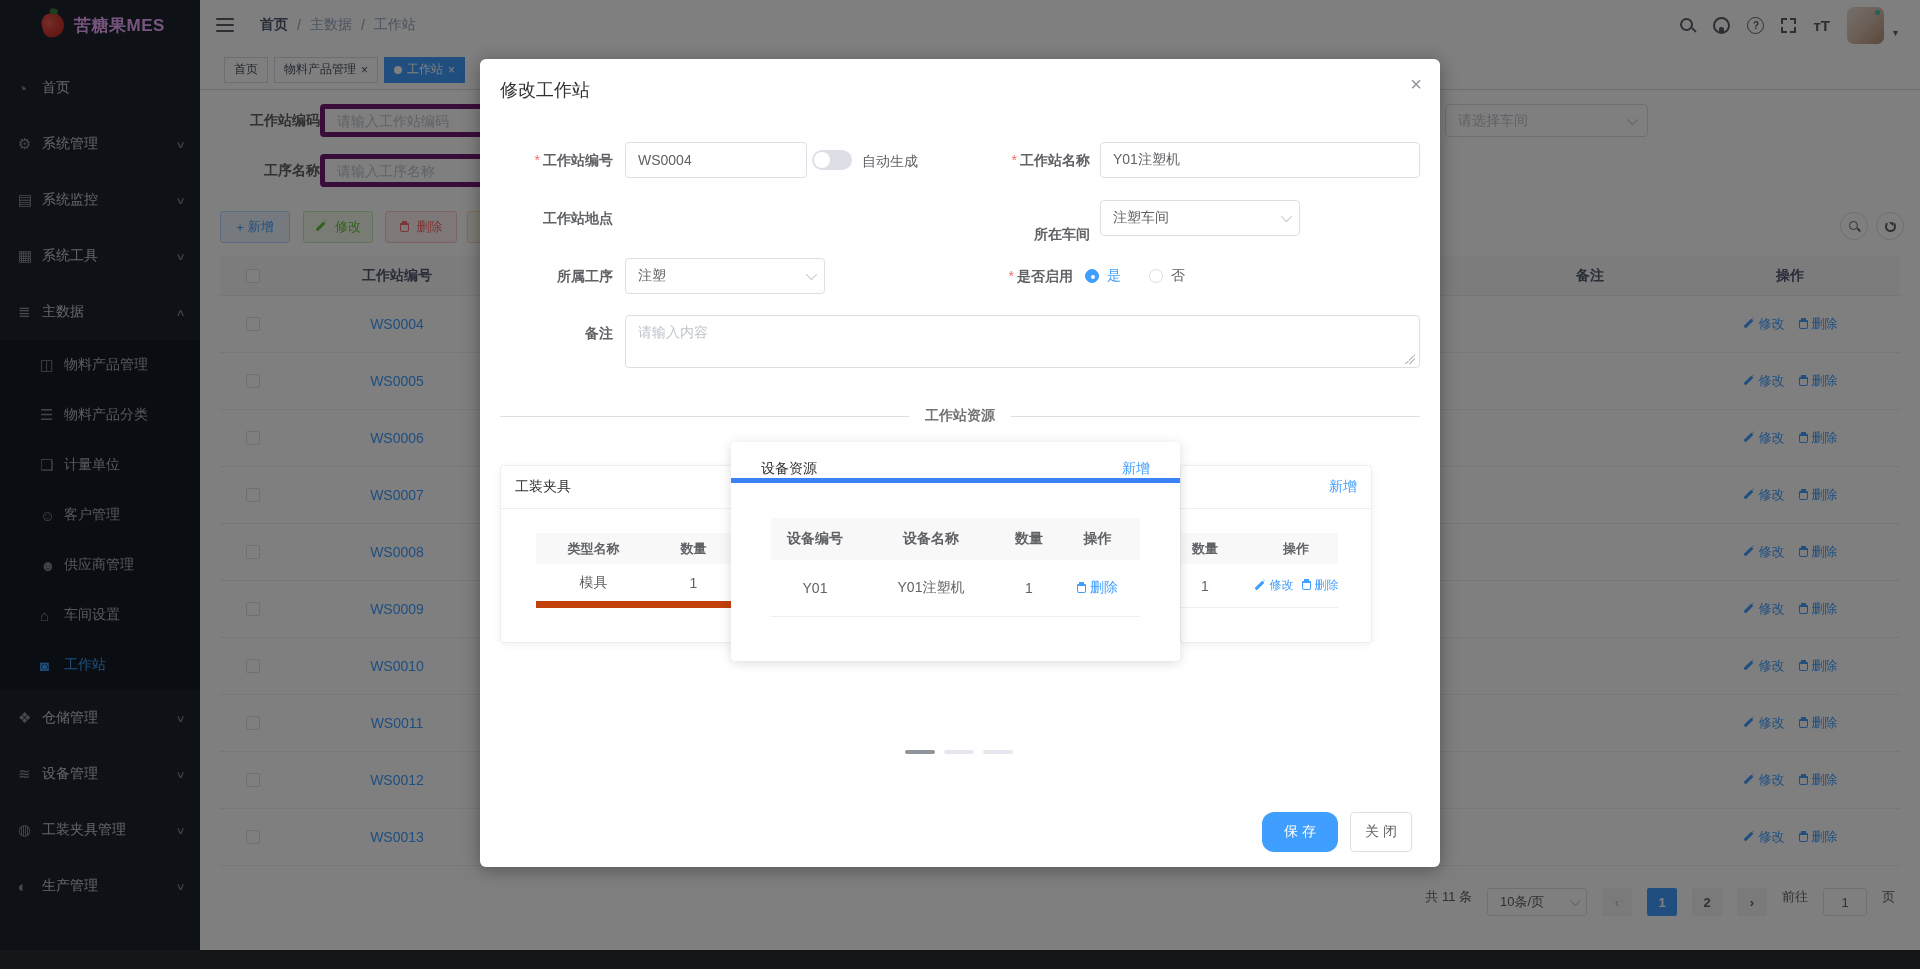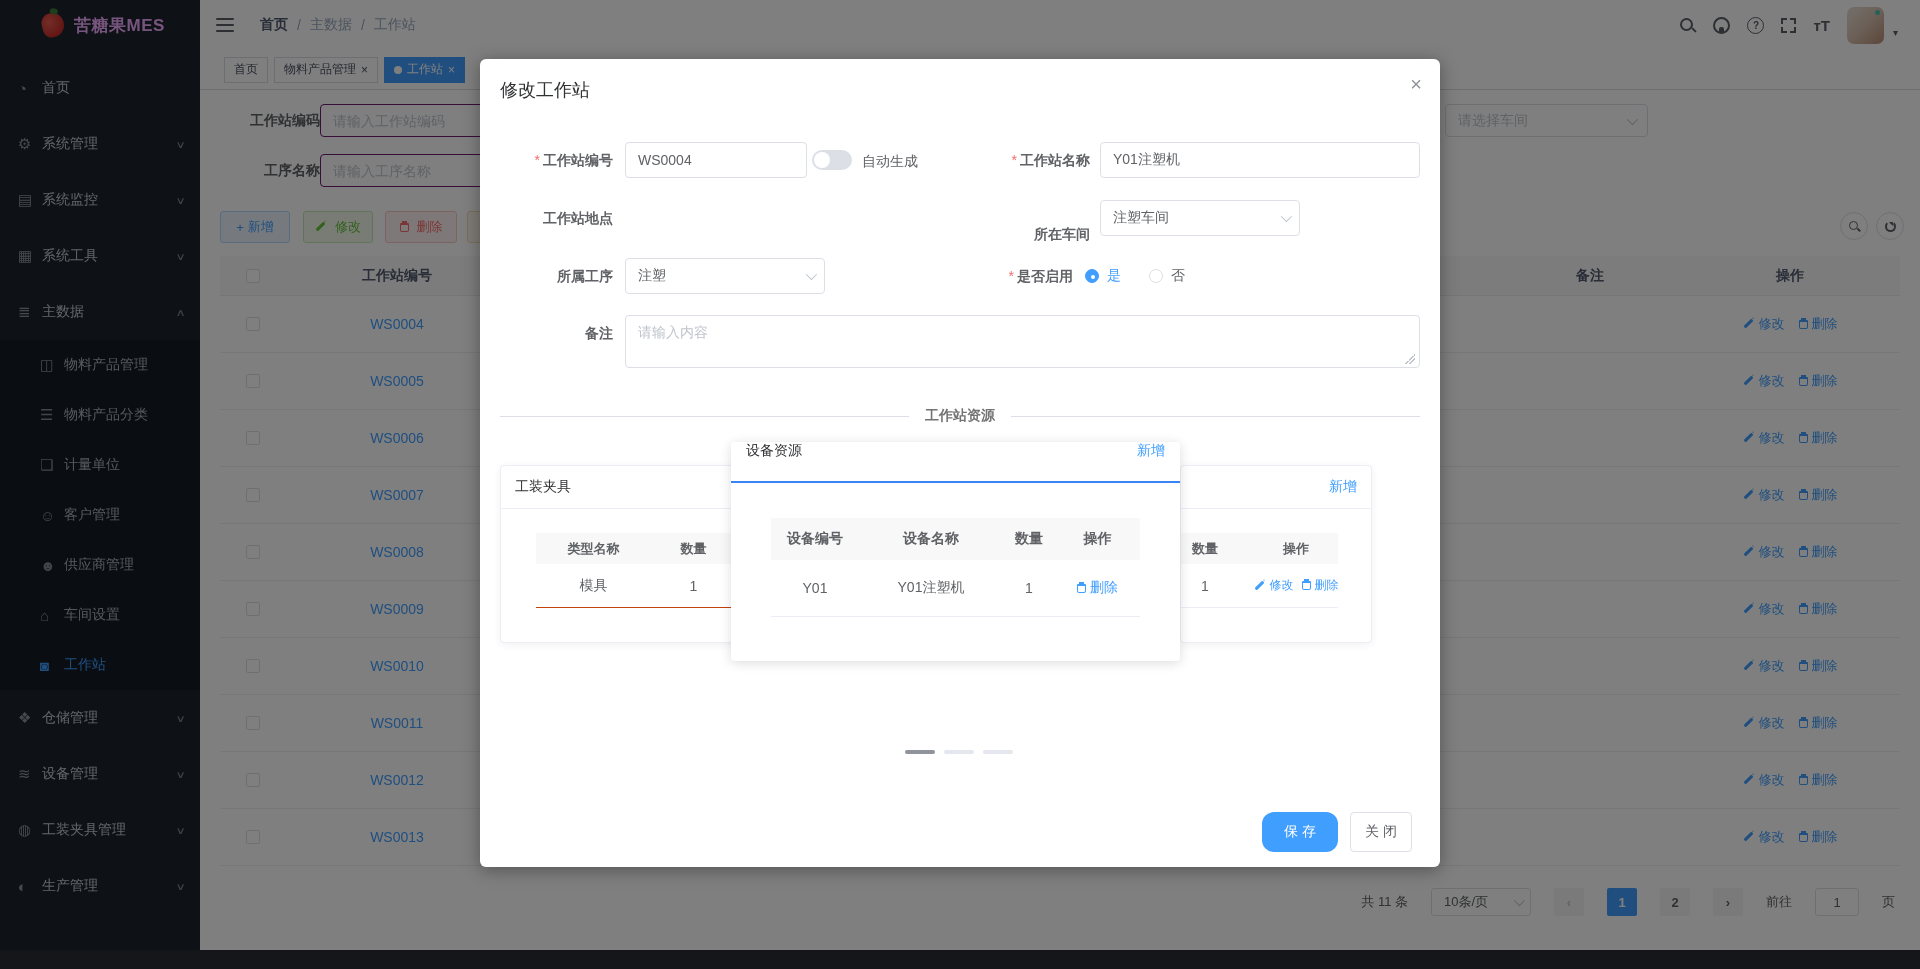--- a/index.html
+++ b/index.html
@@ -65,21 +65,21 @@
           display:flex; align-items:center; padding-left:24px; gap:6px; z-index:1; }
   .tag { height:26px; display:flex; align-items:center; gap:5px; padding:0 9px; border:1px solid #d8dce5;
          background:#fff; color:#495060; font-size:12px; cursor:pointer; }
   .tag-close { font-size:12px; color:inherit; }
   .tag.active { background:#409eff; border-color:#409eff; color:#fff; }
   .tag-dot { width:8px; height:8px; border-radius:50%; background:#fff; }
 
   
   .content { position:absolute; left:200px; top:90px; width:1720px; height:860px; background:#fff; z-index:1; }
   .flabel { position:absolute; width:100px; text-align:right; font-size:14px; font-weight:700; color:#606266; }
-  .finput { position:absolute; height:33px; border:1px solid #701a75; border-radius:4px; padding:0 12px;
+  .finput { position:absolute; height:33px; border:5px solid #701a75; border-radius:4px; padding:0 12px;
             font-size:14px; color:#606266; background:#fff; outline:none;
             font-family:"Liberation Sans","DejaVu Sans",sans-serif; }
   .finput::placeholder { color:#bfc4cc; }
   .fselect { position:absolute; height:33px; border:1px solid #dcdfe6; border-radius:4px; background:#fff;
              display:flex; align-items:center; padding:0 12px; font-size:14px; color:#bfc4cc; cursor:pointer; }
   .chev { width:8px; height:8px; border-right:1.5px solid #c0c4cc; border-bottom:1.5px solid #c0c4cc;
           transform:rotate(45deg) translateY(-2px); margin-left:auto; }
   .pbtn { position:absolute; top:121px; height:32px; border-radius:3px; font-size:13px; display:flex;
           align-items:center; justify-content:center; gap:4px; cursor:pointer; }
   .pbtn-add { left:20px; width:70px; background:#ecf5ff; border:1px solid #b3d8ff; color:#409eff; }
@@ -113,21 +113,21 @@
   .lnk { color:#409eff; font-size:13px; cursor:pointer; display:inline-flex; align-items:center; white-space:nowrap; }
   .i-edit { display:inline-block; width:11px; height:3px; background:currentColor; border-radius:1px;
             transform:rotate(-45deg); margin:0 5px 1px 0; position:relative; }
   .i-edit::after { content:""; position:absolute; right:-3px; top:0; border:1.5px solid transparent;
                    border-left-color:currentColor; }
   .i-trash { display:inline-block; position:relative; width:9px; height:9px; border:1px solid currentColor;
              border-top:2px solid currentColor; border-radius:1px 1px 2px 2px; margin-right:4px; }
   .i-trash::before { content:""; position:absolute; top:-4px; left:1px; width:5px; height:2px; background:currentColor; }
 
   
-  .pagination { position:absolute; top:798px; right:25px; display:flex; align-items:center; gap:23px;
+  .pagination { position:absolute; top:798px; right:25px; display:flex; gap:15px;
                 font-size:13px; color:#606266; }
   .pg-select { width:100px; height:28px; border:1px solid #dcdfe6; border-radius:3px; display:flex;
                align-items:center; padding:0 8px 0 12px; cursor:pointer; color:#606266; }
   .pg-btn { min-width:30px; height:28px; border-radius:2px; background:#f4f4f5; display:flex; align-items:center;
             justify-content:center; font-weight:700; color:#606266; cursor:pointer; }
   .pg-btn.disabled { color:#c0c4cc; }
   .pg-btn.current { background:#409eff; color:#fff; }
   .pg-goto-input { width:44px; height:28px; border:1px solid #dcdfe6; border-radius:3px; text-align:center;
                    font-size:13px; color:#606266; outline:none; background:#fff;
                    font-family:"Liberation Sans","DejaVu Sans",sans-serif; }
@@ -172,21 +172,21 @@
                  color:#303133; }
   .add-link { margin-left:auto; color:#409eff; cursor:pointer; }
   .mini-table { position:absolute; }
   .mini-row { display:flex; align-items:center; }
   .mini-head { background:#f8f8f9; font-weight:700; color:#606266; font-size:13px; }
   .mini-cell { text-align:center; color:#606266; }
   .card-left { left:20px; top:406px; width:245px; height:178px; }
   .card-right { left:700px; top:406px; width:192px; height:178px; z-index:1; }
   .card-mid { position:absolute; left:251px; top:383px; width:449px; height:219px; background:#fff;
               border-radius:4px; box-shadow:0 2px 12px rgba(0,0,0,.14); z-index:2; }
-  .mid-title { height:41px; display:flex; align-items:flex-start; padding:0 15px; border-bottom:2px solid #3b82f6; color:#303133; }
+  .mid-title { height:41px; display:flex; align-items:flex-end; padding:0 30px; border-bottom:5px solid #3b82f6; color:#303133; }
   .dots { position:absolute; left:425px; top:691px; display:flex; gap:9px; }
   .dot-dash { width:30px; height:4px; border-radius:2px; background:#e4e7ed; cursor:pointer; }
   .dot-dash.active { background:#8f939a; }
   .m-save { position:absolute; left:782px; top:753px; width:76px; height:40px; background:#409eff; border:none;
             border-radius:12px; color:#fff; font-size:14px; cursor:pointer;
             font-family:"Liberation Sans","DejaVu Sans",sans-serif; }
   .m-closebtn { position:absolute; left:870px; top:753px; width:62px; height:40px; background:#fff;
                 border:1px solid #dcdfe6; border-radius:4px; color:#606266; font-size:14px; cursor:pointer;
                 font-family:"Liberation Sans","DejaVu Sans",sans-serif; }
 </style>
@@ -612,21 +612,21 @@
     <div class="rcard card-left">
       <div class="rcard-title">
         <span>工装夹具</span>
       </div>
       <div class="mini-table" style="left:35px; top:67px; width:335px;">
         <div class="mini-row mini-head" style="height:31px;">
           <span class="mini-cell" style="width:115px;">类型名称</span>
           <span class="mini-cell" style="width:85px;">数量</span>
           <span class="mini-cell" style="width:100px;"></span>
         </div>
-        <div class="mini-row" style="height:44px; border-bottom:1px solid #c2410c;">
+        <div class="mini-row" style="height:44px; border-bottom:7px solid #c2410c;">
           <span class="mini-cell" style="width:115px;">模具</span>
           <span class="mini-cell" style="width:85px;">1</span>
           <span class="mini-cell lnk" style="width:100px;">
             <span class="i-edit"></span>
           </span>
         </div>
       </div>
     </div>
 
     <div class="rcard card-right">

